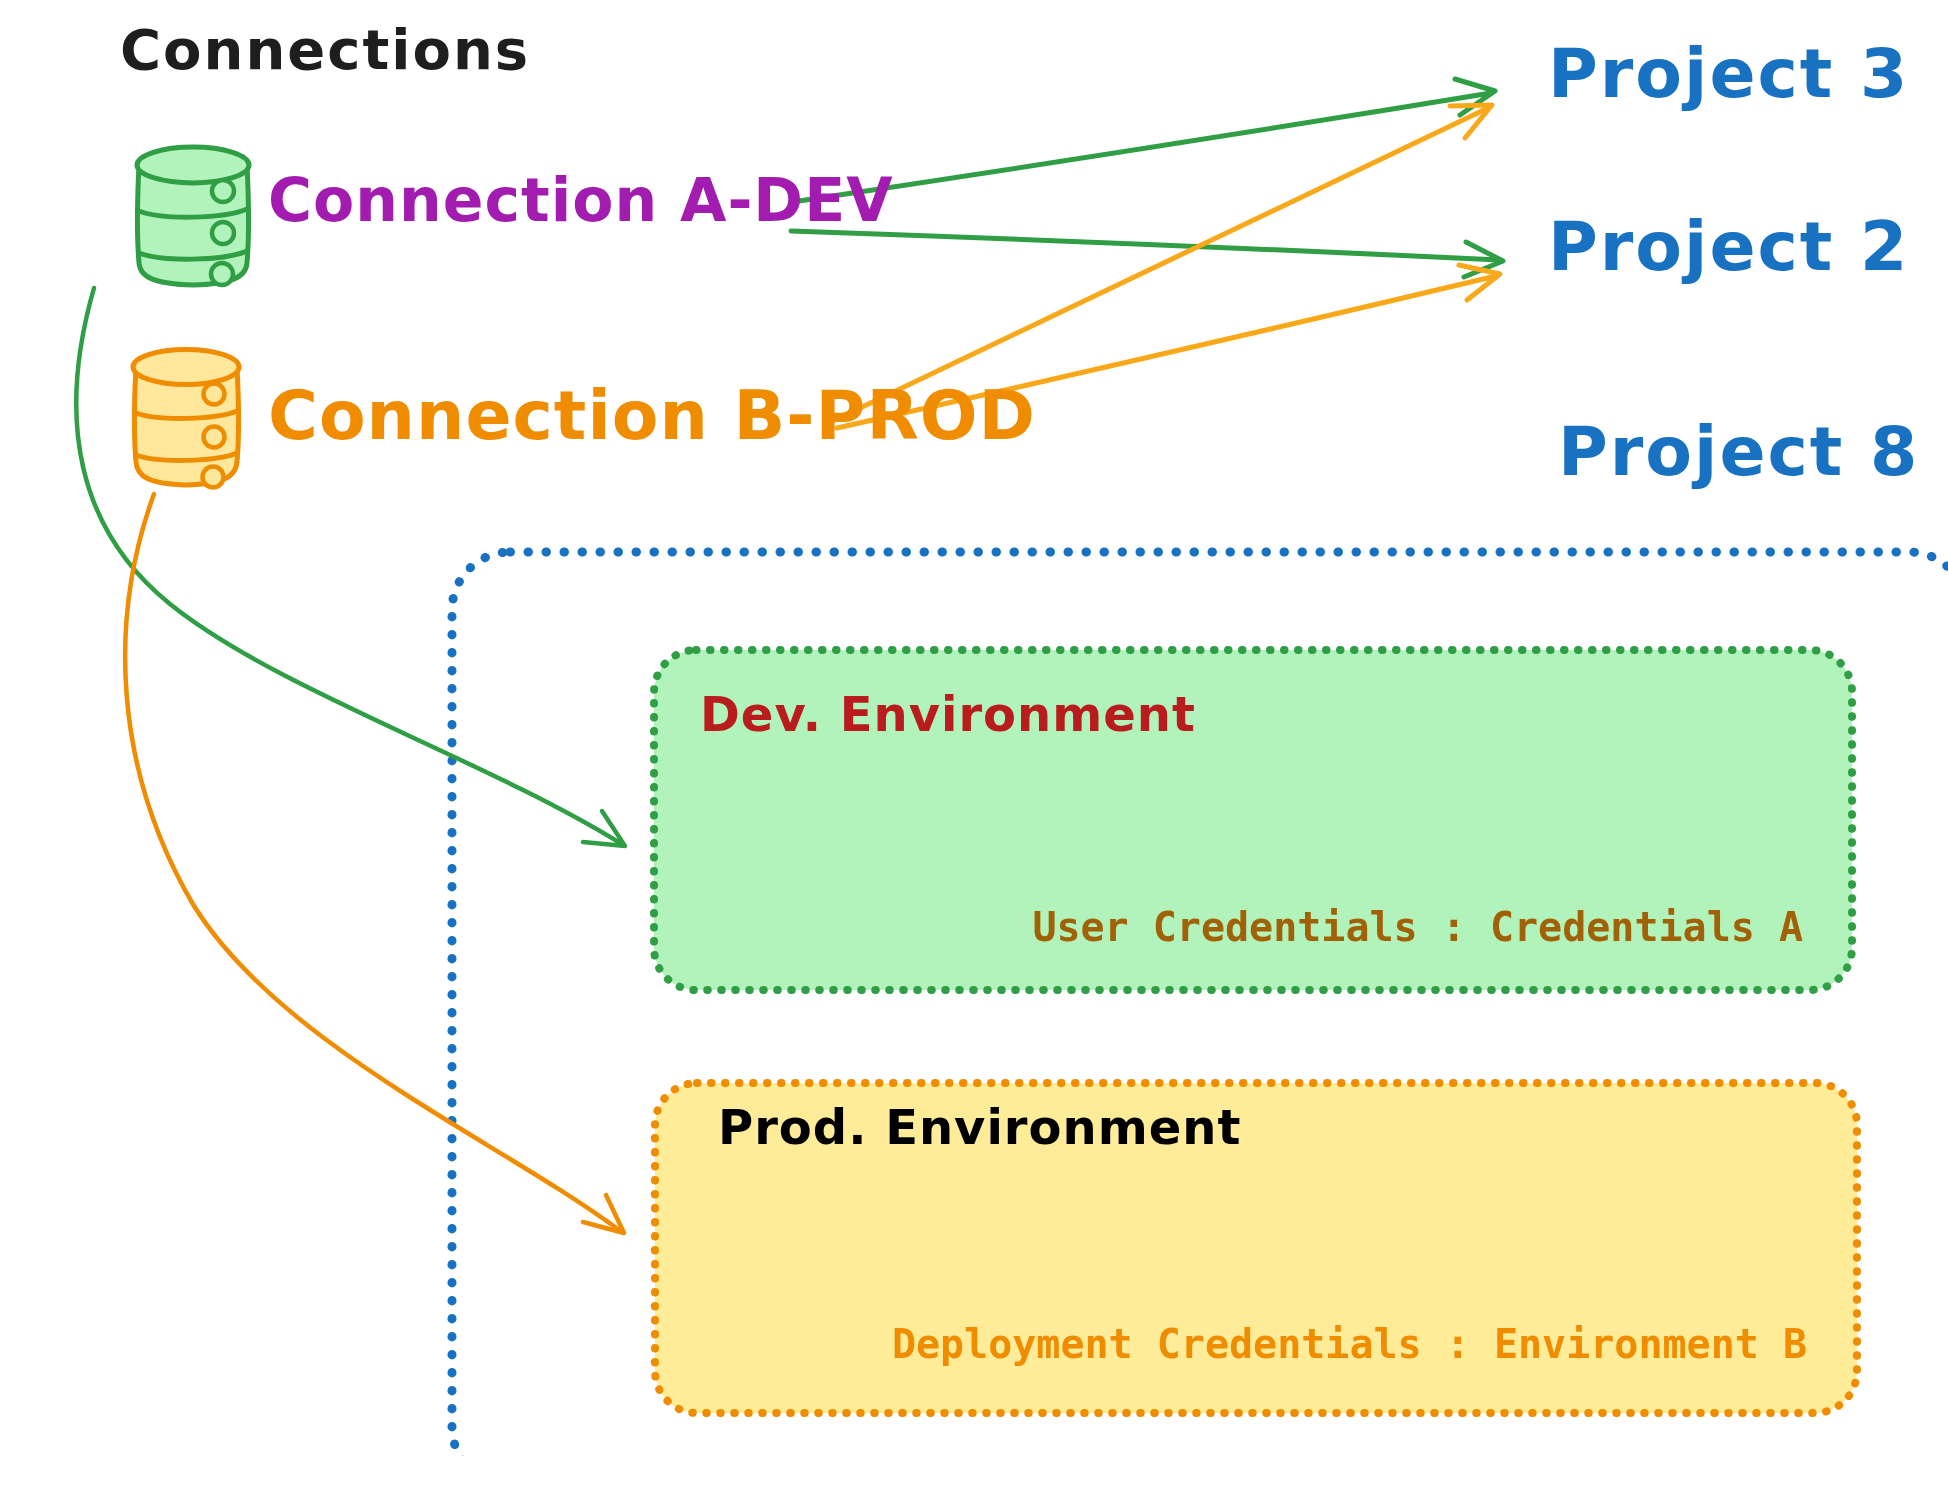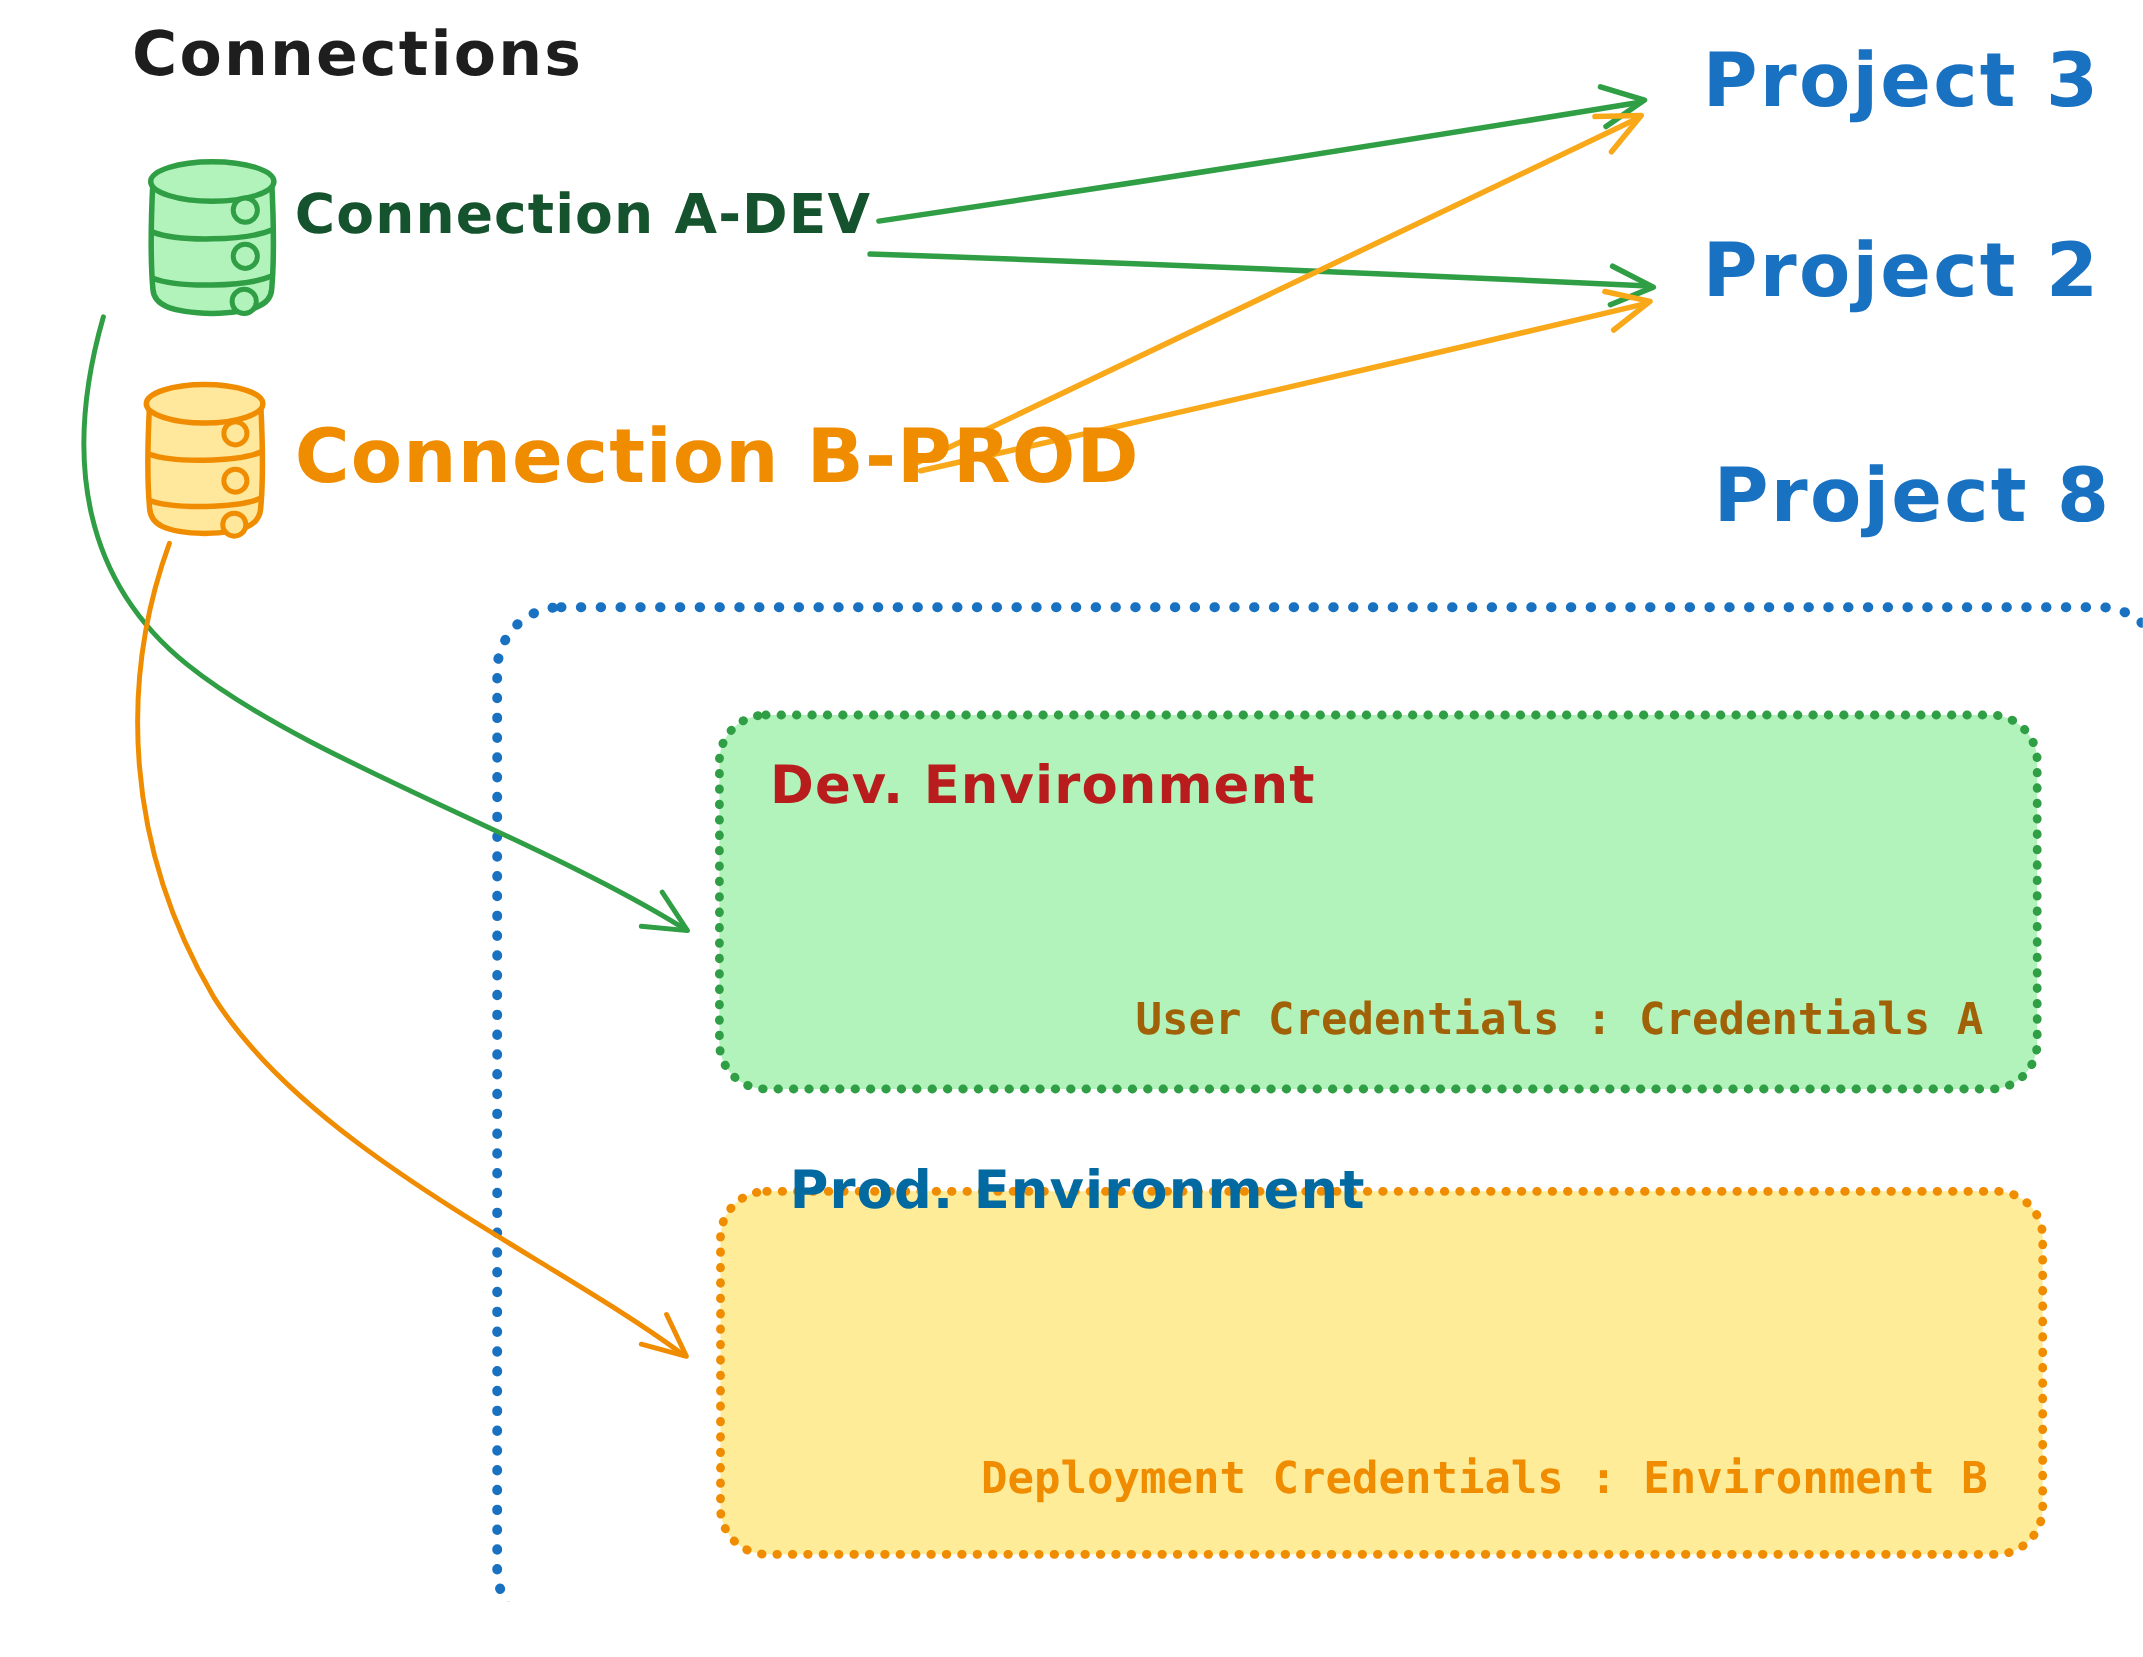--- a/index.html
+++ b/index.html
@@ -14,29 +14,29 @@
   }
   #shapes { position: absolute; left: 0; top: 0; }
   .lbl {
     position: absolute;
     white-space: nowrap;
     line-height: 1;
     font-weight: 700;
     letter-spacing: 1px;
   }
   .title   { left: 78px;  top: 22px;  font-size: 56px; color: #1e1e1e; letter-spacing: 2px; }
-  .conn-a  { left: 226px; top: 170px; font-size: 50px; color: #14532d; }
+  .conn-a  { left: 226px; top: 170px; font-size: 60px; color: #a21caf; }
   .conn-b  { left: 226px; top: 382px; font-size: 68px; color: #f08c00; }
   .proj    { color: #1971c2; font-size: 68px; letter-spacing: 2px; }
   .proj3   { left: 1506px; top: 40px;  }
   .proj2   { left: 1506px; top: 213px; }
   .proj1   { left: 1516px; top: 418px; }
   .env     { font-size: 48px; }
   .dev-env  { left: 658px; top: 690px;  color: #b91c1c; }
-  .prod-env { left: 676px; top: 1058px; color: #0369a1; }
+  .prod-env { left: 676px; top: 1103px; color: #000000; }
   .creds {
     font-family: "DejaVu Sans Mono", "Liberation Mono", monospace;
     font-weight: 700;
     font-size: 40px;
     letter-spacing: 0;
   }
   .creds-a { right: 187px; top: 907px;  color: #a16207; }
   .creds-b { right: 183px; top: 1324px; color: #f08c00; }
 </style>
 </head>

